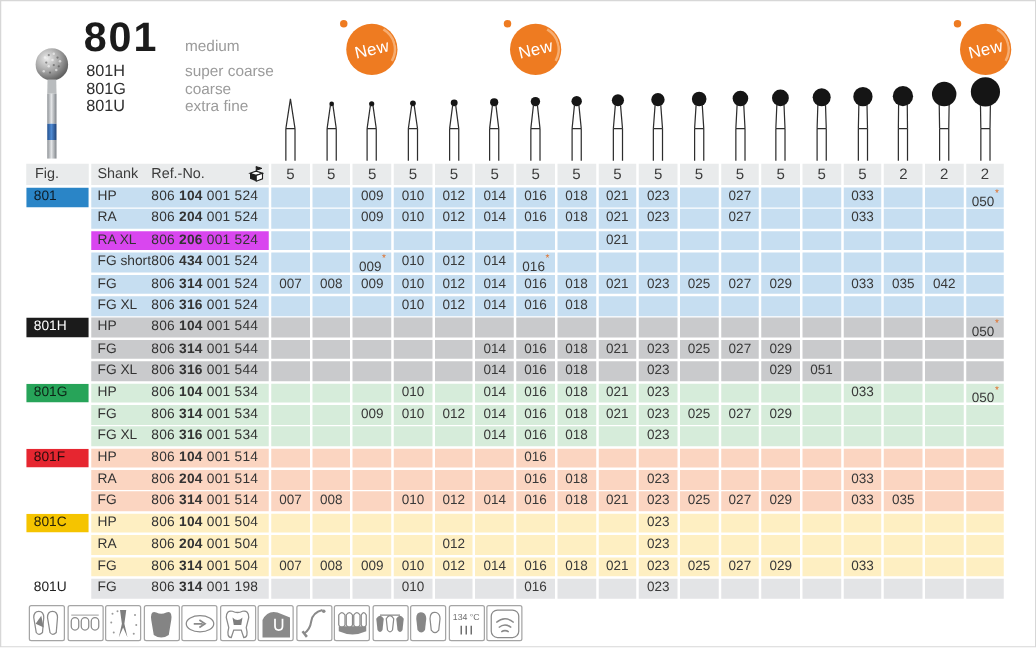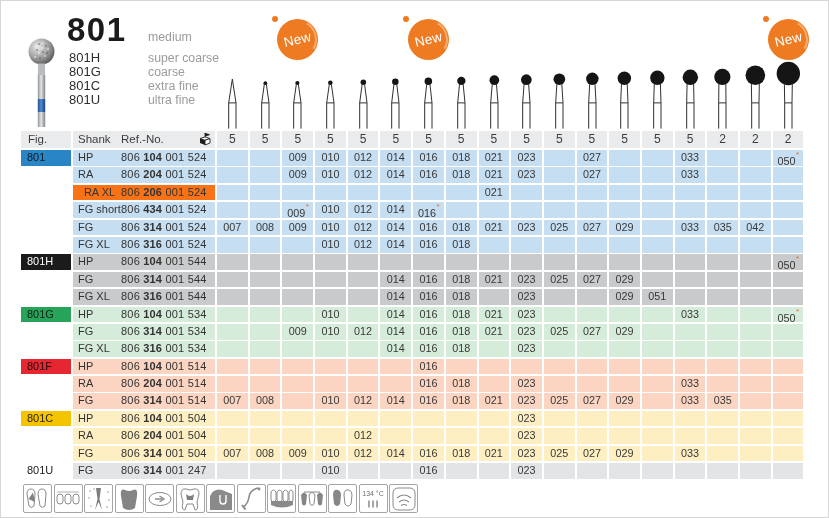--- a/index.html
+++ b/index.html
@@ -95,22 +95,21 @@
     <rect x="9.8" y="38" width="7.4" height="24" fill="url(#gshank)"></rect>
     <rect x="9.8" y="62" width="7.4" height="13" fill="url(#gband)"></rect>
     <rect x="9.8" y="75" width="7.4" height="15" fill="url(#gshank)"></rect>
   </svg>
 
   <div class="title">801</div>
   <div class="title-desc">medium</div>
   <div id="variants">
       <div class="vline"><span class="vname">801H</span><span class="vdesc">super coarse</span></div>
       <div class="vline"><span class="vname">801G</span><span class="vdesc">coarse</span></div>
-      <div class="vline"><span class="vname">801C</span><span class="vdesc">extra fine</span></div>
-      <div class="vline"><span class="vname">801U</span><span class="vdesc">ultra fine</span></div>
+      <div class="vline"><span class="vname">801U</span><span class="vdesc">extra fine</span></div>
     </div>
   <div id="badges">
       <div class="badge" style="left: 276.3px; background: rgb(238, 123, 33);">
         <span>New</span>
       </div>
       <div class="badge" style="left: 407.1px; background: rgb(238, 123, 33);">
         <span>New</span>
       </div>
       <div class="badge" style="left: 766.8px; background: rgb(238, 123, 33);">
         <span>New</span>
@@ -324,21 +323,21 @@
           <div class="cell sizecell" style="background: rgb(198, 222, 241);">027</div>
           <div class="cell sizecell" style="background: rgb(198, 222, 241);"></div>
           <div class="cell sizecell" style="background: rgb(198, 222, 241);"></div>
           <div class="cell sizecell" style="background: rgb(198, 222, 241);">033</div>
           <div class="cell sizecell" style="background: rgb(198, 222, 241);"></div>
           <div class="cell sizecell" style="background: rgb(198, 222, 241);"></div>
           <div class="cell sizecell" style="background: rgb(198, 222, 241);"></div>
         </div>
         <div class="trow">
           <div class="cell figcell"></div>
-          <div class="cell labelcell" style="background: #f97316; text-align: center;">
+          <div class="cell labelcell" style="background: #d946ef;">
             <span class="shank">RA XL</span>
             <span class="ref"><span>806 </span><b>206</b><span> 001 524</span></span>
           </div>
           <div class="cell sizecell" style="background: rgb(198, 222, 241);"></div>
           <div class="cell sizecell" style="background: rgb(198, 222, 241);"></div>
           <div class="cell sizecell" style="background: rgb(198, 222, 241);"></div>
           <div class="cell sizecell" style="background: rgb(198, 222, 241);"></div>
           <div class="cell sizecell" style="background: rgb(198, 222, 241);"></div>
           <div class="cell sizecell" style="background: rgb(198, 222, 241);"></div>
           <div class="cell sizecell" style="background: rgb(198, 222, 241);"></div>
@@ -736,21 +735,21 @@
           <div class="cell sizecell" style="background: rgb(254, 239, 194);"></div>
           <div class="cell sizecell" style="background: rgb(254, 239, 194);"></div>
           <div class="cell sizecell" style="background: rgb(254, 239, 194);"></div>
         </div>
         <div class="trow">
           <div class="cell figcell">
             <span class="figbox" style="color: rgb(34, 34, 34);">801U</span>
           </div>
           <div class="cell labelcell" style="background: rgb(227, 228, 230);">
             <span class="shank">FG</span>
-            <span class="ref"><span>806 </span><b>314</b><span> 001 247</span></span>
+            <span class="ref"><span>806 </span><b>314</b><span> 001 198</span></span>
           </div>
           <div class="cell sizecell" style="background: rgb(227, 228, 230);"></div>
           <div class="cell sizecell" style="background: rgb(227, 228, 230);"></div>
           <div class="cell sizecell" style="background: rgb(227, 228, 230);"></div>
           <div class="cell sizecell" style="background: rgb(227, 228, 230);">010</div>
           <div class="cell sizecell" style="background: rgb(227, 228, 230);"></div>
           <div class="cell sizecell" style="background: rgb(227, 228, 230);"></div>
           <div class="cell sizecell" style="background: rgb(227, 228, 230);">016</div>
           <div class="cell sizecell" style="background: rgb(227, 228, 230);"></div>
           <div class="cell sizecell" style="background: rgb(227, 228, 230);"></div>

